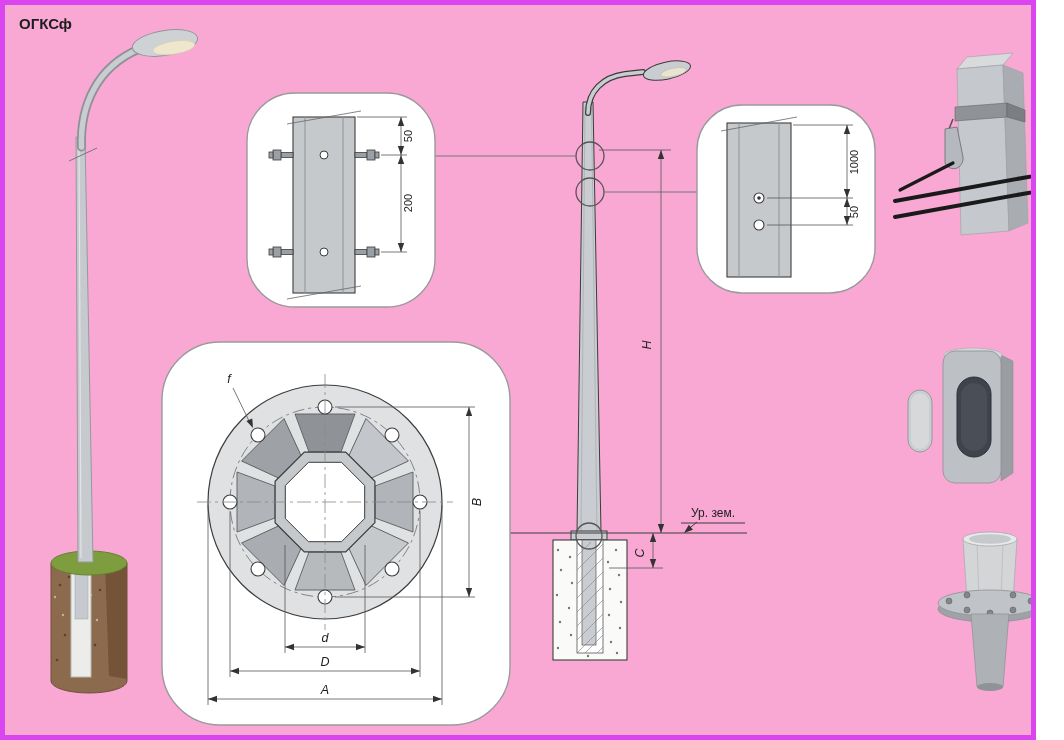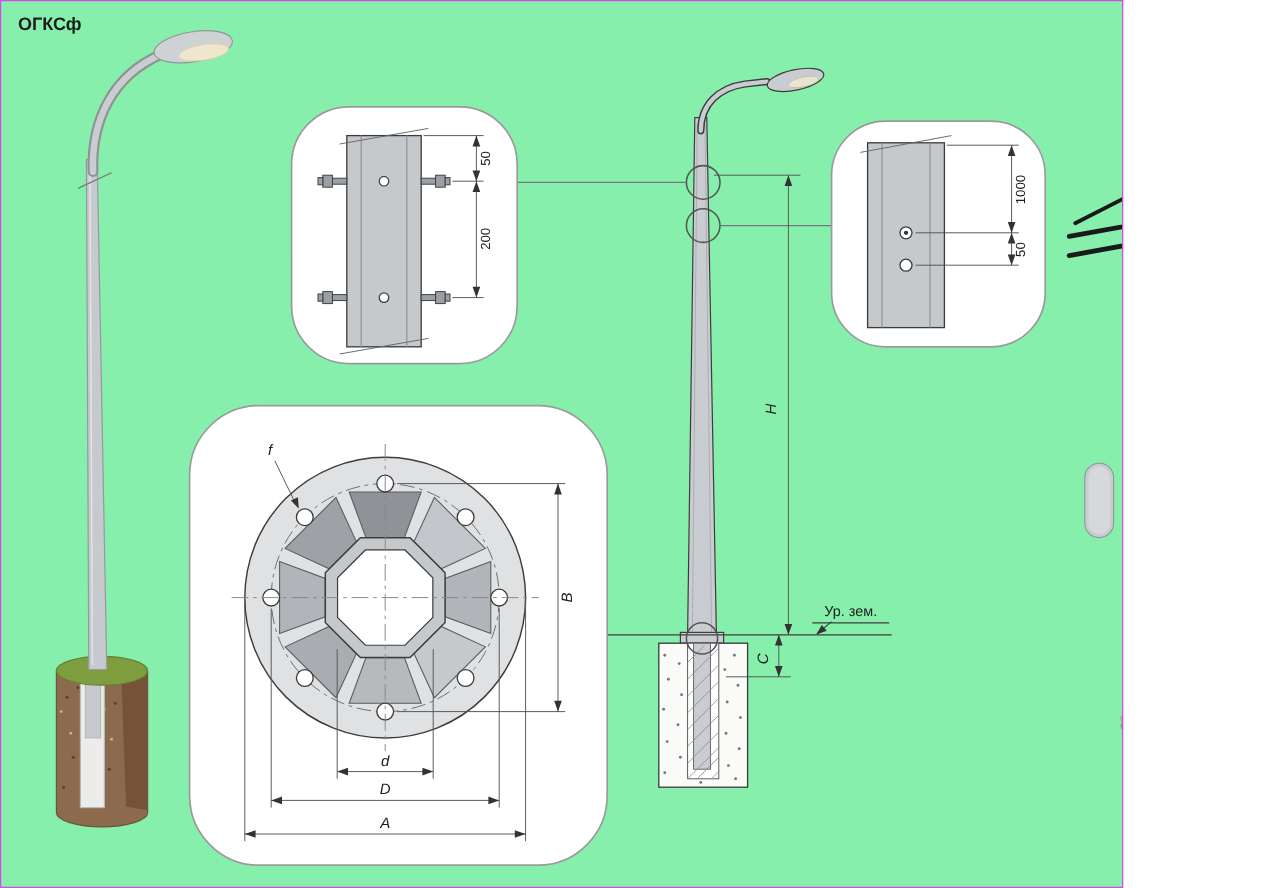--- a/index.html
+++ b/index.html
@@ -1,20 +1,20 @@
 <!DOCTYPE html>
 <html><head>
 <meta charset="utf-8">
 <style>
   html,body{margin:0;padding:0;background:#ffffff;}
   .page{
     position:relative;
-    width:936px;height:740px;
-    background:#86efac;
-    border:1px solid #d946ef;
+    width:1036px;height:740px;
+    background:#f9a8d4;
+    border:5px solid #d946ef;
     box-sizing:border-box;
     overflow:hidden;
     font-family:"Liberation Sans", sans-serif;
   }
   svg{display:block;}
   text{fill:#1d1d1d;}
   .dim-num{font-size:11px;}
   .dim-letter{font-size:12.5px;font-style:italic;}
   .ground-label{font-size:12px;}
   .title-text{font-size:15px;font-weight:bold;}

